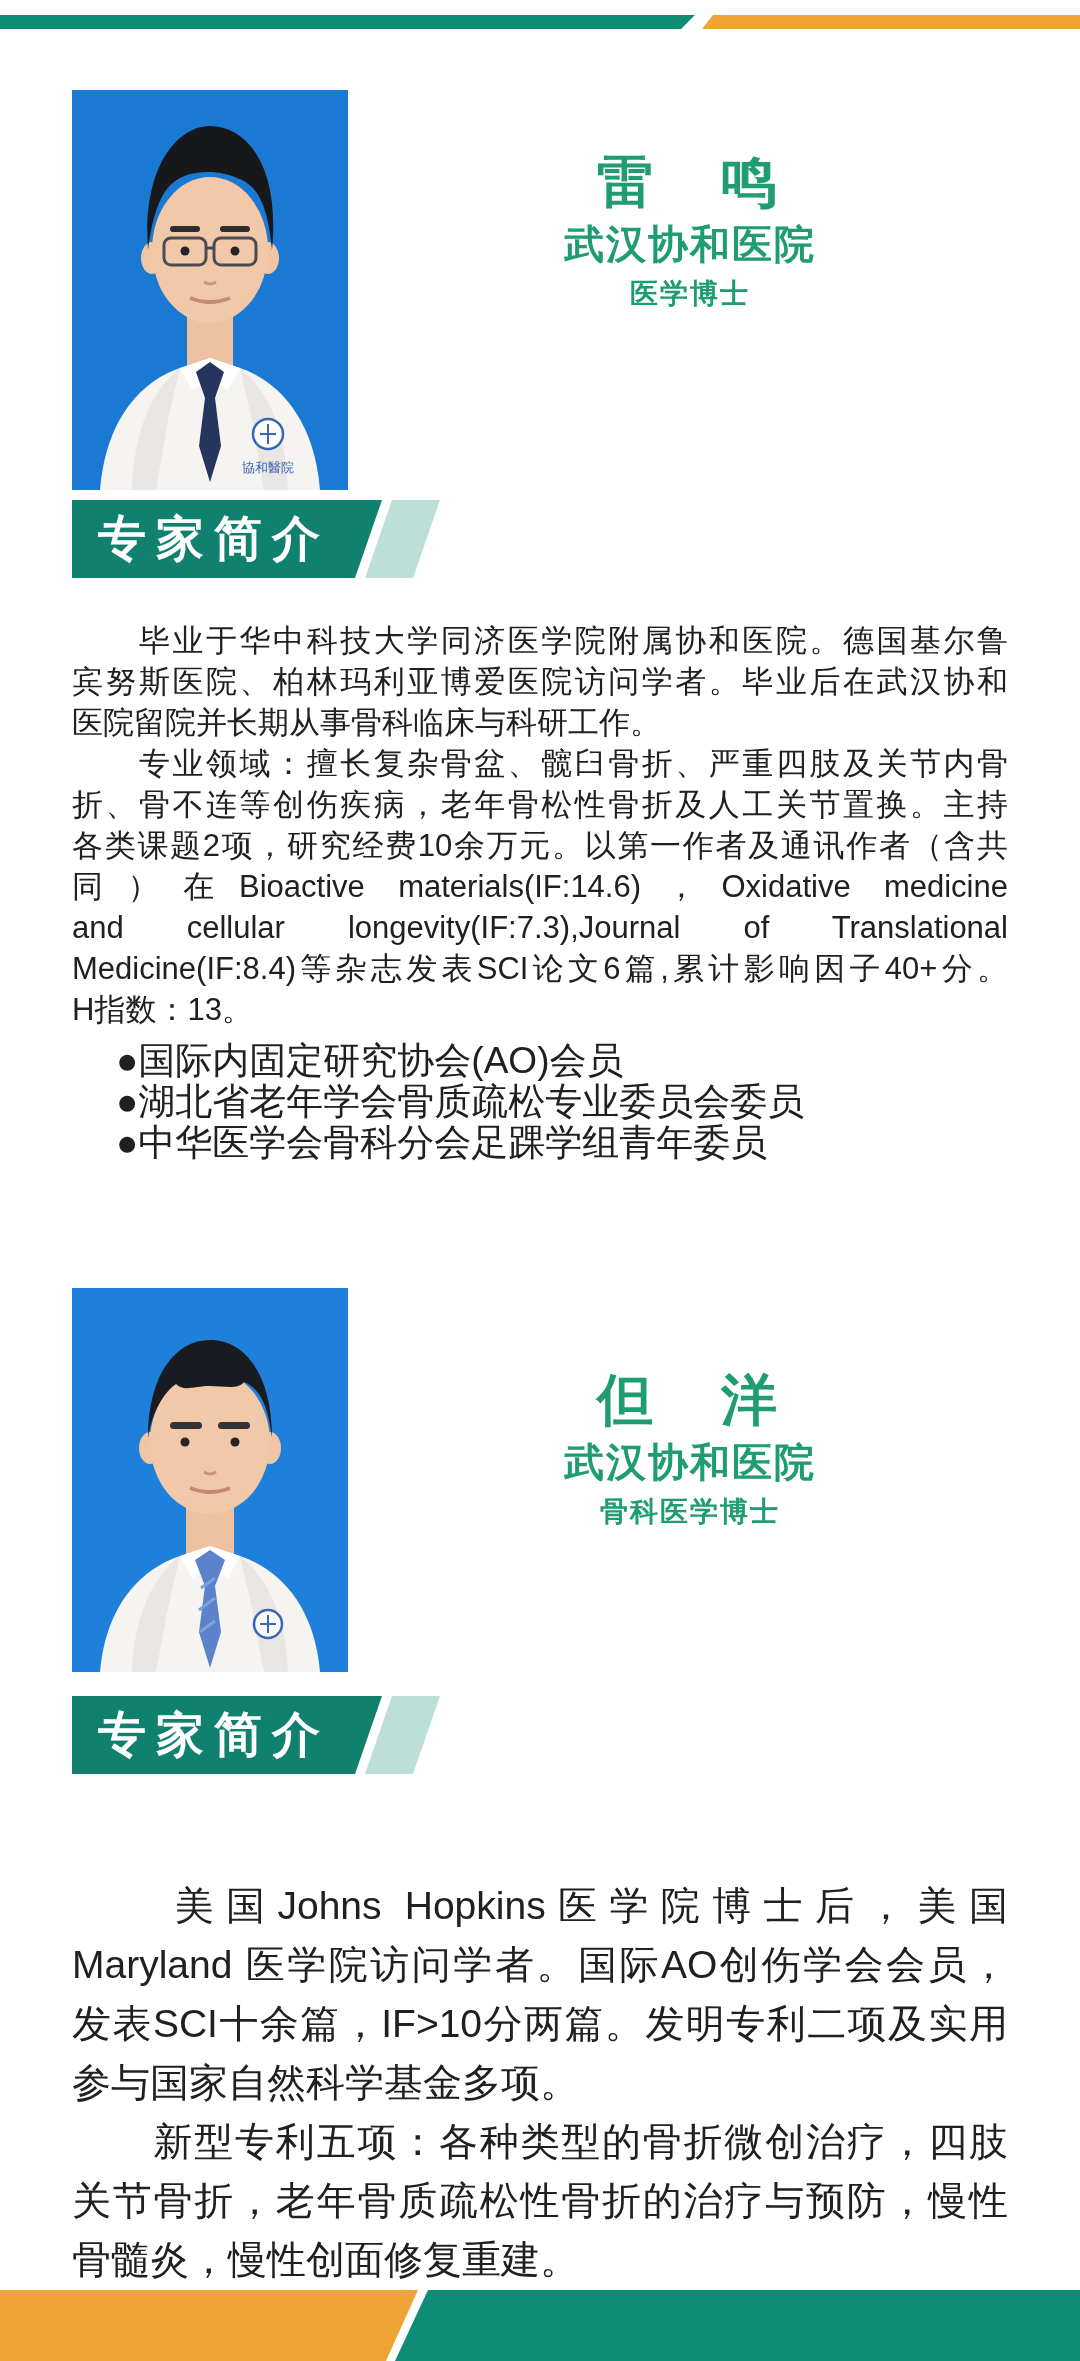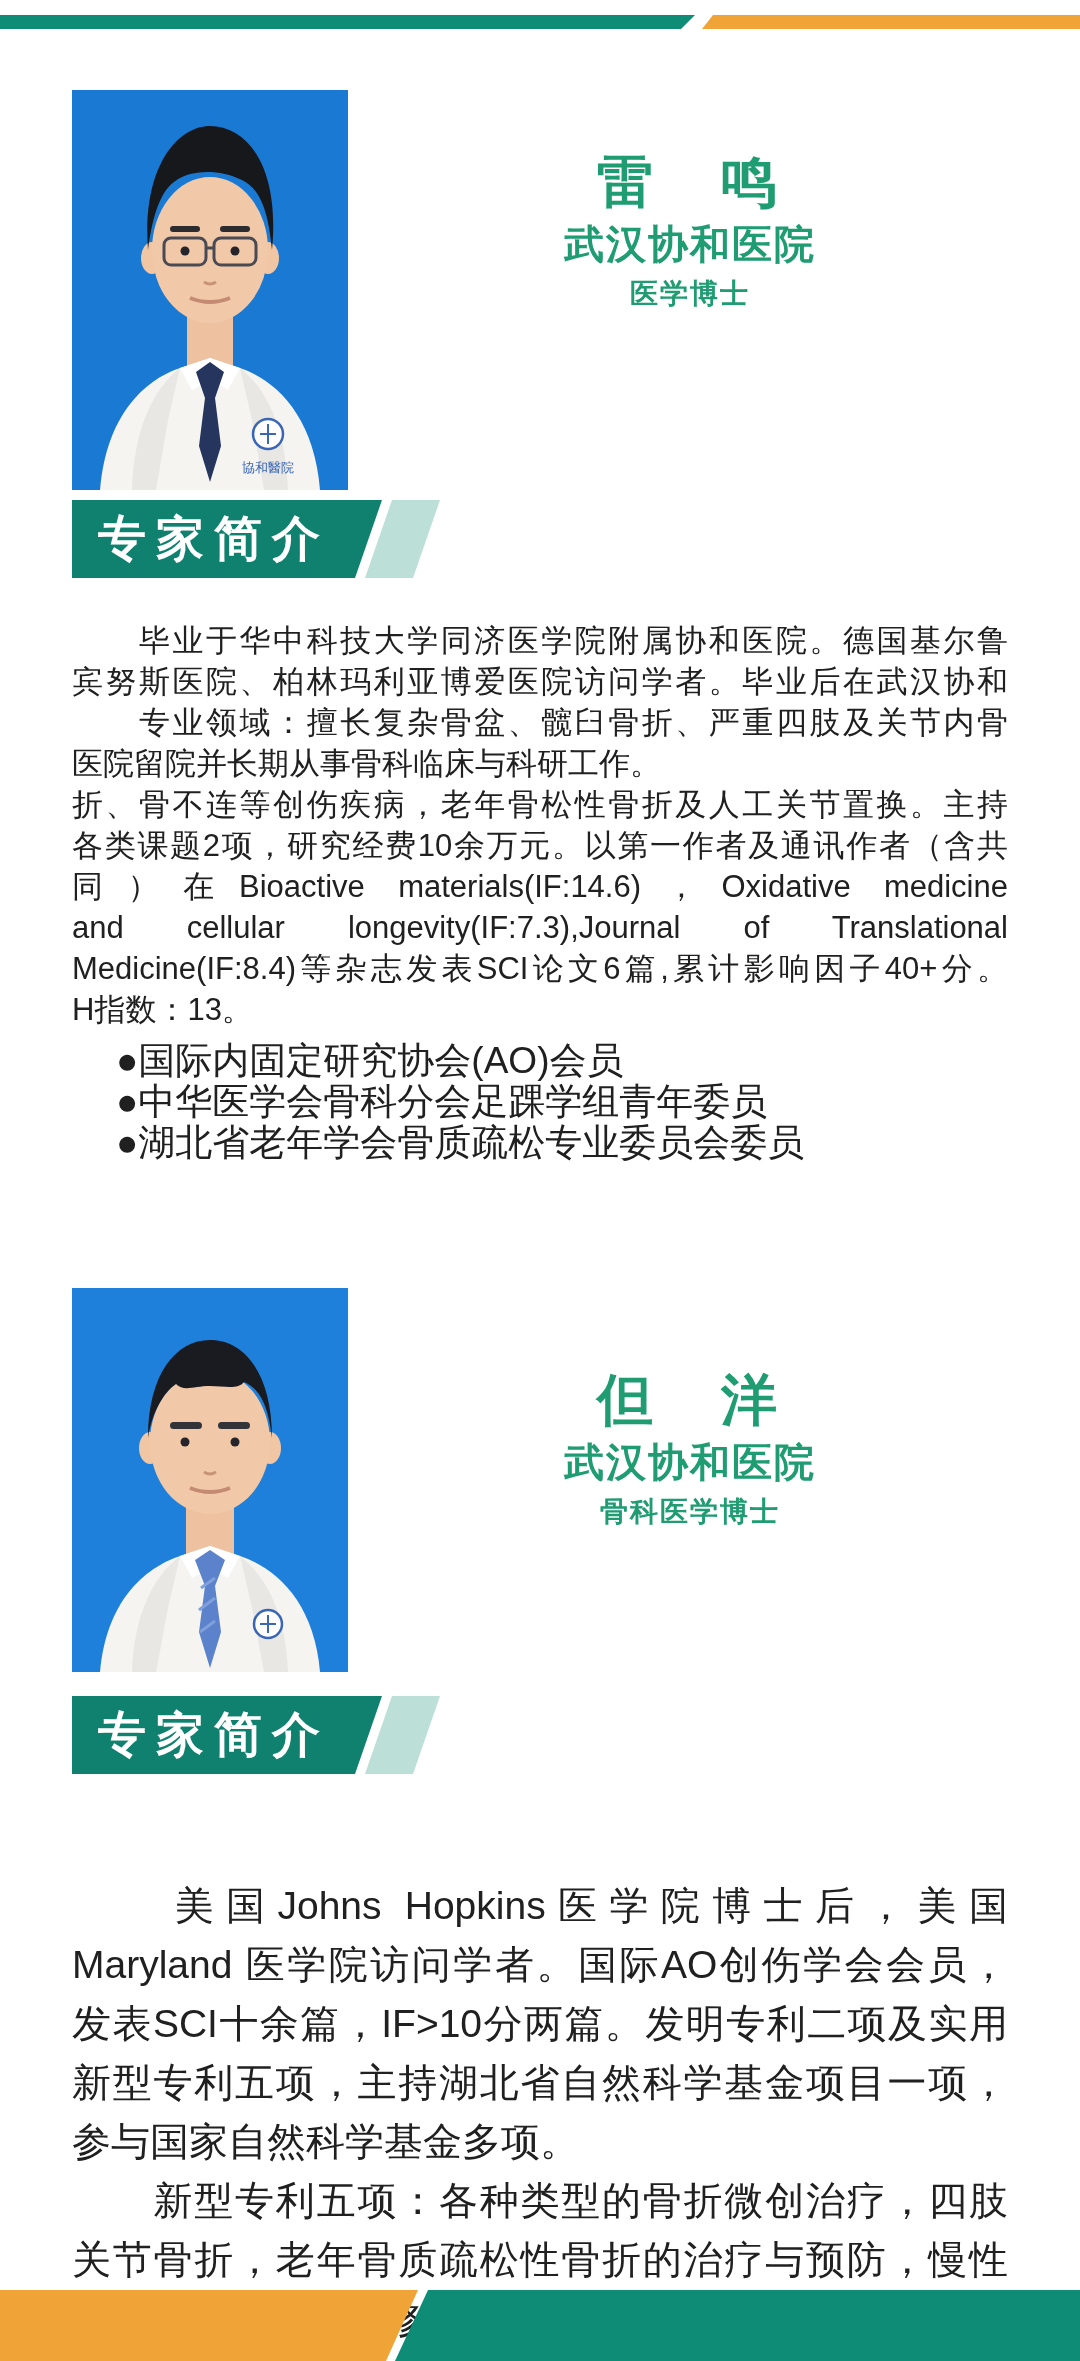--- a/index.html
+++ b/index.html
@@ -79,34 +79,34 @@
       <svg width="373" height="78" viewBox="0 0 373 78">
         <polygon points="0,0 310,0 283,78 0,78" fill="#11816f"></polygon>
         <polygon points="320,0 368,0 341,78 293,78" fill="#bcdfd8"></polygon>
       </svg>
       <div class="banner-label">专家简介</div>
     </div>
 
     <div class="bio bio-sm" style="top: 620px; color: rgb(32, 32, 32);">
         <div class="bio-line stretch">　　毕业于华中科技大学同济医学院附属协和医院。德国基尔鲁</div>
         <div class="bio-line stretch">宾努斯医院、柏林玛利亚博爱医院访问学者。毕业后在武汉协和</div>
+        <div class="bio-line">医院留院并长期从事骨科临床与科研工作。</div>
         <div class="bio-line stretch">　　专业领域：擅长复杂骨盆、髋臼骨折、严重四肢及关节内骨</div>
-        <div class="bio-line">医院留院并长期从事骨科临床与科研工作。</div>
         <div class="bio-line stretch">折、骨不连等创伤疾病，老年骨松性骨折及人工关节置换。主持</div>
         <div class="bio-line stretch">各类课题2项，研究经费10余万元。以第一作者及通讯作者（含共</div>
         <div class="bio-line stretch">同）在Bioactive materials(IF:14.6)，Oxidative medicine</div>
         <div class="bio-line stretch">and cellular longevity(IF:7.3),Journal of Translational</div>
         <div class="bio-line stretch">Medicine(IF:8.4)等杂志发表SCI论文6篇,累计影响因子40+分。</div>
         <div class="bio-line">H指数：13。</div>
       </div>
 
     <div class="bullets" style="top: 1040px; color: rgb(32, 32, 32);">
         <div class="bullet-item">●国际内固定研究协会(AO)会员</div>
+        <div class="bullet-item">●湖北省老年学会骨质疏松专业委员会委员</div>
         <div class="bullet-item">●中华医学会骨科分会足踝学组青年委员</div>
-        <div class="bullet-item">●湖北省老年学会骨质疏松专业委员会委员</div>
       </div>
   </section>
 
   <section>
 
     <div class="photo" style="top:1288px;height:384px">
       <svg viewBox="0 0 276 384">
         <rect width="276" height="384" fill="#1e80da"></rect>
         <rect x="114" y="210" width="48" height="58" fill="#eec2a0"></rect>
         <ellipse cx="78" cy="160" rx="11" ry="16" fill="#f0c6a4"></ellipse>
@@ -141,21 +141,20 @@
         <polygon points="0,0 310,0 283,78 0,78" fill="#11816f"></polygon>
         <polygon points="320,0 368,0 341,78 293,78" fill="#bcdfd8"></polygon>
       </svg>
       <div class="banner-label">专家简介</div>
     </div>
 
     <div class="bio bio-lg" style="top: 1876px; color: rgb(32, 32, 32);">
         <div class="bio-line stretch">　　美国Johns Hopkins医学院博士后，美国</div>
         <div class="bio-line stretch">Maryland 医学院访问学者。国际AO创伤学会会员，</div>
         <div class="bio-line stretch">发表SCI十余篇，IF&gt;10分两篇。发明专利二项及实用</div>
-        <div class="bio-line stretch">新型专利五项，主持湖北省自然科学基金项目一项，</div>
         <div class="bio-line">参与国家自然科学基金多项。</div>
         <div class="bio-line stretch">　　新型专利五项：各种类型的骨折微创治疗，四肢</div>
         <div class="bio-line stretch">关节骨折，老年骨质疏松性骨折的治疗与预防，慢性</div>
         <div class="bio-line">骨髓炎，慢性创面修复重建。</div>
       </div>
   </section>
 
   <svg class="stripe" style="top:2290px" width="1080" height="71" viewBox="0 0 1080 71">
     <polygon points="0,0 418,0 386,71 0,71" fill="#f0a437"></polygon>
     <polygon points="428,0 1080,0 1080,71 395,71" fill="#0e8c76"></polygon>

